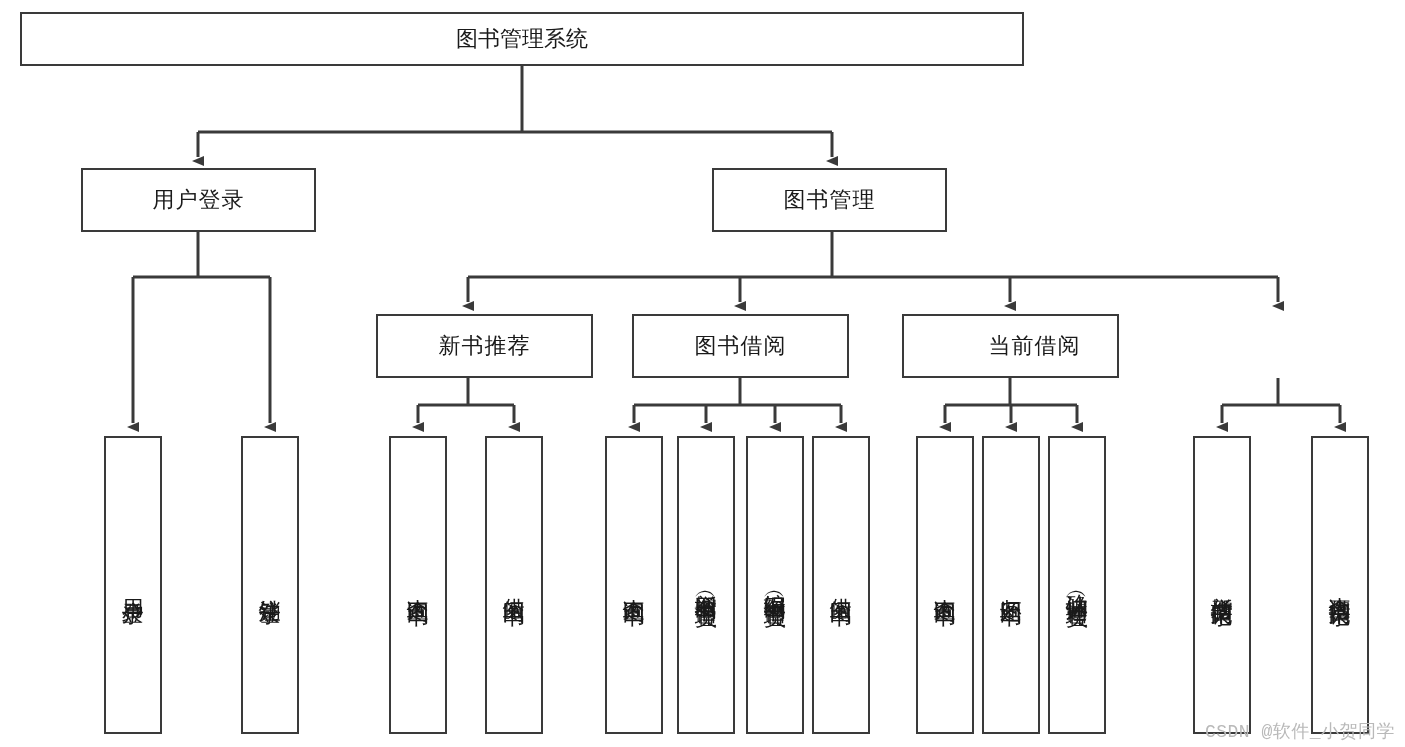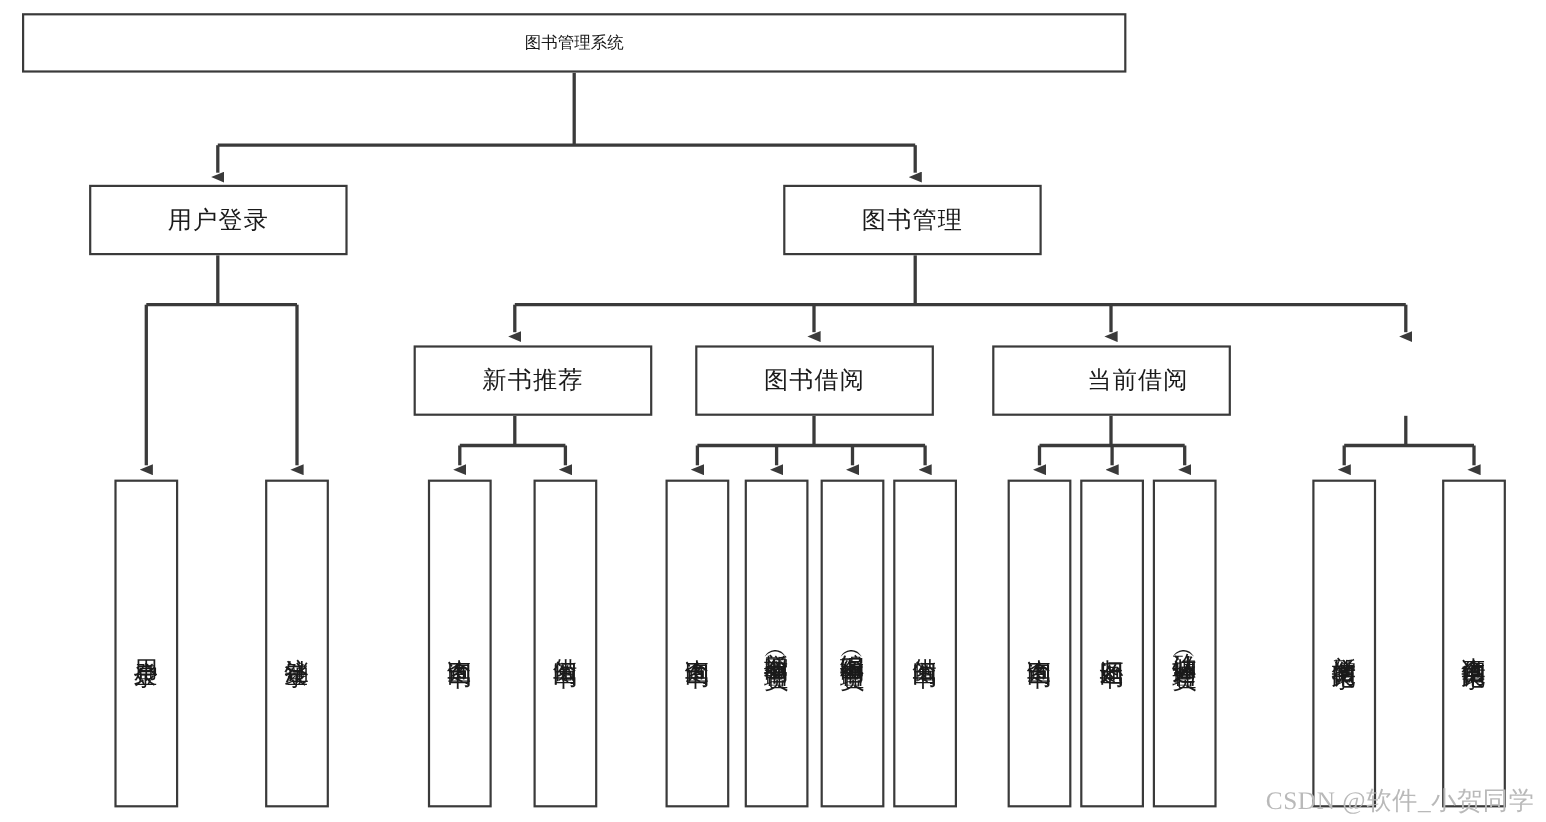--- a/index.html
+++ b/index.html
@@ -36,21 +36,21 @@
     justify-content: center;
     color: #1a1a1a;
     z-index: 3;
   }
   .node.h {
     font-size: 22px;
     letter-spacing: 1px;
     line-height: 1.2;
   }
   .node.root {
-    font-size: 15px;
+    font-size: 22px;
   }
   .node.leaf {
     writing-mode: vertical-rl;
     text-orientation: upright;
     font-size: 22px;
     line-height: 1.15;
     letter-spacing: 2px;
     padding: 6px 0;
     align-items: center;
     justify-content: center;
@@ -58,26 +58,26 @@
   }
   .node.leaf span {
     writing-mode: vertical-rl;
     text-orientation: upright;
     display: block;
   }
   .watermark {
     position: absolute;
     right: 10px;
     bottom: 4px;
-    font-size: 23px;
+    font-size: 18px;
     color: #b9b9b9;
     letter-spacing: 0.5px;
     z-index: 8;
     white-space: nowrap;
-    font-family: Liberation Serif, serif;
+    font-family: Liberation Mono, monospace;
   }
 </style>
 </head>
 <body>
 
 <div id="canvas">
 
   <svg id="wires" viewBox="0 0 1405 747" xmlns="http://www.w3.org/2000/svg">
     <defs>
       <marker id="arrow" markerWidth="10" markerHeight="12" refX="1" refY="6" orient="auto" markerUnits="userSpaceOnUse">

